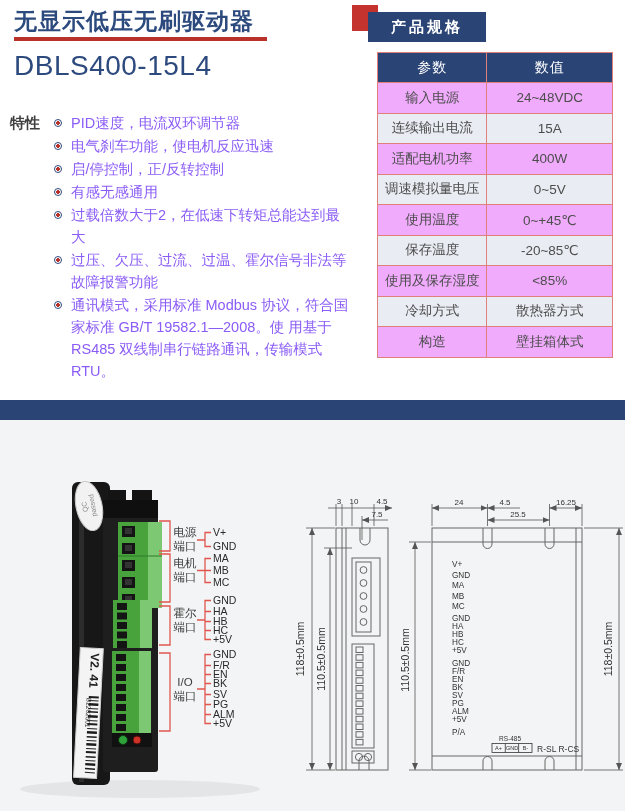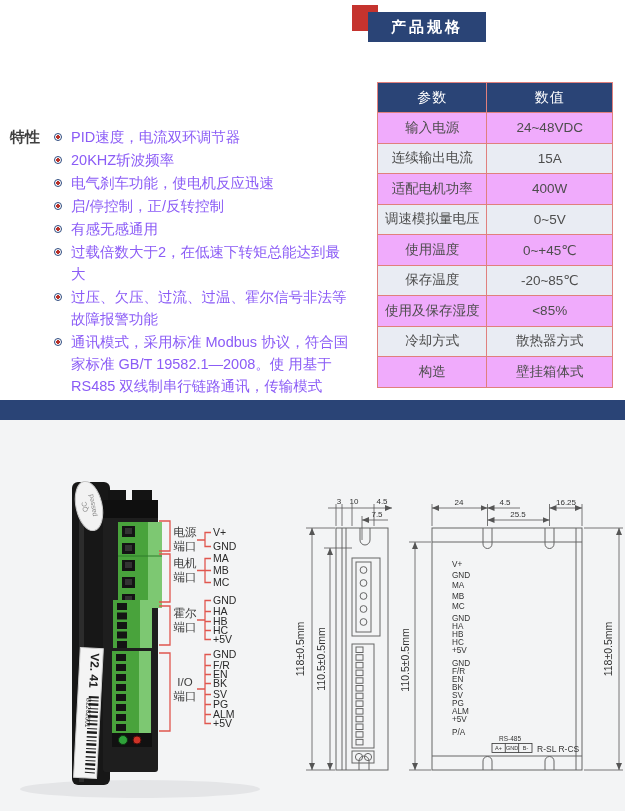--- a/index.html
+++ b/index.html
@@ -6,65 +6,66 @@
   html,body { background:#ffffff; }
   body { font-family:"Liberation Sans","DejaVu Sans",sans-serif; }
   #page { position:relative; width:625px; height:811px; background:#ffffff; overflow:hidden; }
 
   
   .title-block { position:absolute; left:14px; top:8px; }
   .page-title { font-size:23px; font-weight:bold; color:#2d4a7e; letter-spacing:1px; line-height:26px; }
   .title-underline { width:253px; height:4px; background:#b8322a; margin-top:3px; }
   .model-no { font-size:28px; font-weight:500; color:#2d4a7e; margin-top:9px; letter-spacing:0.5px; }
 
-  .features { position:absolute; left:10px; top:126px; width:360px; display:flex; }
+  .features { position:absolute; left:10px; top:112px; width:360px; display:flex; }
   .features-label { font-size:15px; font-weight:bold; color:#3f3f3f; line-height:22px; flex:none; }
   .features ul { list-style:none; margin-left:14px; width:300px; }
   .features li { display:flex; align-items:flex-start; line-height:22px; margin-bottom:1px; }
   .feat-bullet { flex:none; width:8px; height:8px; border:1.5px solid #2d4a7e; border-radius:50%;
                  margin:7px 9px 0 0;
                  background:radial-gradient(circle at 50% 50%, #b8322a 0 1.6px, transparent 2px); }
   .feat-text { font-size:14.5px; color:#8b5cf6; }
 
   .spec-head { position:absolute; left:352px; top:5px; width:240px; height:40px; }
   .spec-red-square { position:absolute; left:0; top:0; width:26px; height:26px; background:#c5332e; }
   .spec-banner { position:absolute; left:16px; top:7px; width:118px; height:30px; background:#2a4476;
                  color:#fff; font-size:15px; font-weight:bold; letter-spacing:3px;
                  display:flex; align-items:center; justify-content:center; }
 
-  table.spec { position:absolute; left:377px; top:52px; width:236px; border-collapse:collapse;margin-top:30px; }
+  table.spec { position:absolute; left:377px; top:52px; width:236px; border-collapse:collapse; }
   table.spec th, table.spec td { border:1px solid #e0807d; text-align:center; vertical-align:middle; }
   table.spec th { background:#2a4476; color:#ffffff; font-size:14px; font-weight:normal; height:30px; letter-spacing:1px; }
   table.spec td { height:30.5px; font-size:13.5px; color:#4d4d4d; background:#f0abfc; }
   table.spec tr:nth-child(even) td { background:#e9ecf3; }
   table.spec td.p { width:110px; }
   table.spec td.v { width:126px; }
 
   
   .divider-bar { position:absolute; left:0; top:400px; width:625px; height:20px; background:#2a4476; }
   .panel { position:absolute; left:0; top:420px; width:625px; height:391px; background:#f3f4f5; }
   .panel svg { display:block; font-family:"Liberation Sans","DejaVu Sans",sans-serif; }
   svg text { user-select:none; }
 </style>
 </head>
 <body>
 
 <div id="page">
 
+  <div class="title-block">
+    <div class="page-title">无显示低压无刷驱动器</div>
+    <div class="title-underline"></div>
+    <div class="model-no">DBLS400-15L4</div>
+  </div>
 
   <div class="features">
     <div class="features-label">特性</div>
     <ul>
       <li>
           <span class="feat-bullet"></span>
           <span class="feat-text">PID速度，电流双环调节器</span>
-        </li>
-      <li>
-          <span class="feat-bullet"></span>
-          <span class="feat-text">20KHZ斩波频率</span>
         </li>
       <li>
           <span class="feat-bullet"></span>
           <span class="feat-text">电气刹车功能，使电机反应迅速</span>
         </li>
       <li>
           <span class="feat-bullet"></span>
           <span class="feat-text">启/停控制，正/反转控制</span>
         </li>
       <li>

